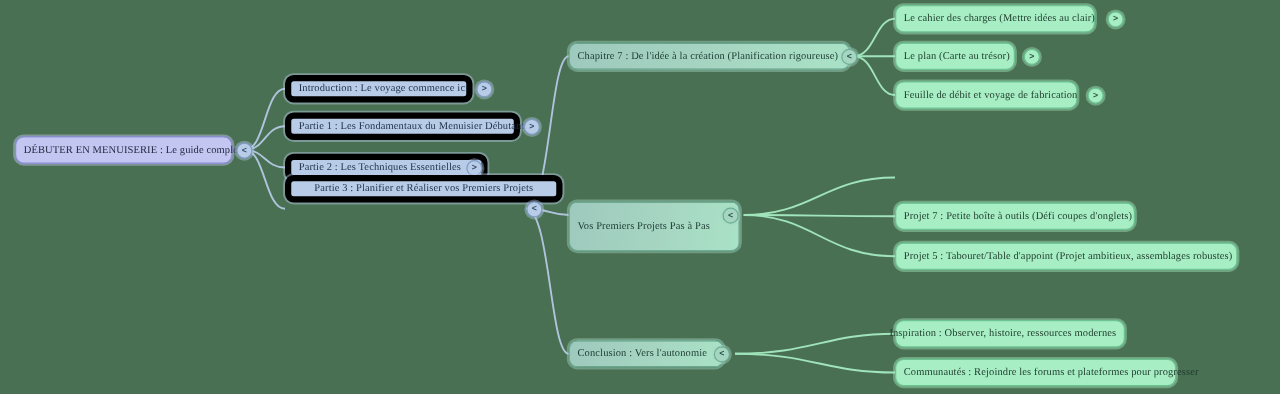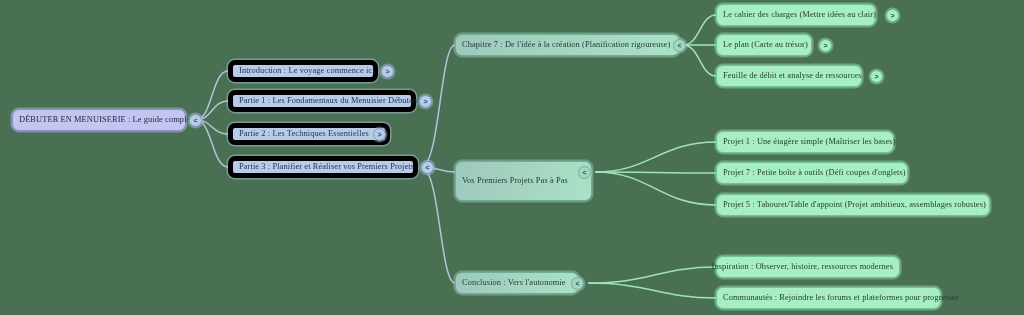--- a/index.html
+++ b/index.html
@@ -169,21 +169,21 @@
     <span>&gt;</span>
   </div>
 
   <div class="node blue" style="left:228px; top:123px; width:162px; height:22px;">
     <span class="label">Partie 2 : Les Techniques Essentielles</span>
   </div>
   <div class="toggle blue-t" style="left:373px; top:127.5px;">
     <span>&gt;</span>
   </div>
 
-  <div class="node blue" style="left:228px; top:156px; width:190px; height:22px;">
+  <div class="node blue" style="left:228px; top:140px; width:222px; height:22px;justify-content:center;">
     <span class="label">Partie 3 : Planifier et Réaliser vos Premiers Projets</span>
   </div>
   <div class="toggle blue-t" style="left:421px; top:160.5px;">
     <span>&lt;</span>
   </div>
 
   <div class="node teal" style="left:455px; top:34px; width:225px; height:22px;">
     <span class="label">Chapitre 7 : De l'idée à la création (Planification rigoureuse)</span>
   </div>
   <div class="toggle teal-t" style="left:673px; top:38.5px;">
@@ -212,29 +212,26 @@
   </div>
 
   <div class="node mint" style="left:716px; top:34px; width:96px; height:22px;">
     <span class="label">Le plan (Carte au trésor)</span>
   </div>
   <div class="toggle mint-t" style="left:819px; top:38.5px;">
     <span>&gt;</span>
   </div>
 
   <div class="node mint" style="left:716px; top:65px; width:146px; height:22px;">
-    <span class="label">Feuille de débit et analyse de ressources</span>
+    <span class="label">Feuille de débit et voyage de fabrication</span>
   </div>
   <div class="toggle mint-t" style="left:870px; top:69.5px;">
     <span>&gt;</span>
   </div>
 
-  <div class="node mint" style="left:716px; top:131px; width:178px; height:22px;">
-    <span class="label">Projet 1 : Une étagère simple (Maîtriser les bases)</span>
-  </div>
 
   <div class="node mint" style="left:716px; top:162px; width:192px; height:22px;">
     <span class="label">Projet 7 : Petite boîte à outils (Défi coupes d'onglets)</span>
   </div>
 
   <div class="node mint" style="left:716px; top:194px; width:274px; height:22px;">
     <span class="label">Projet 5 : Tabouret/Table d'appoint (Projet ambitieux, assemblages robustes)</span>
   </div>
 
   <div class="node mint" style="left:716px; top:256px; width:184px; height:22px;justify-content:flex-end;">

